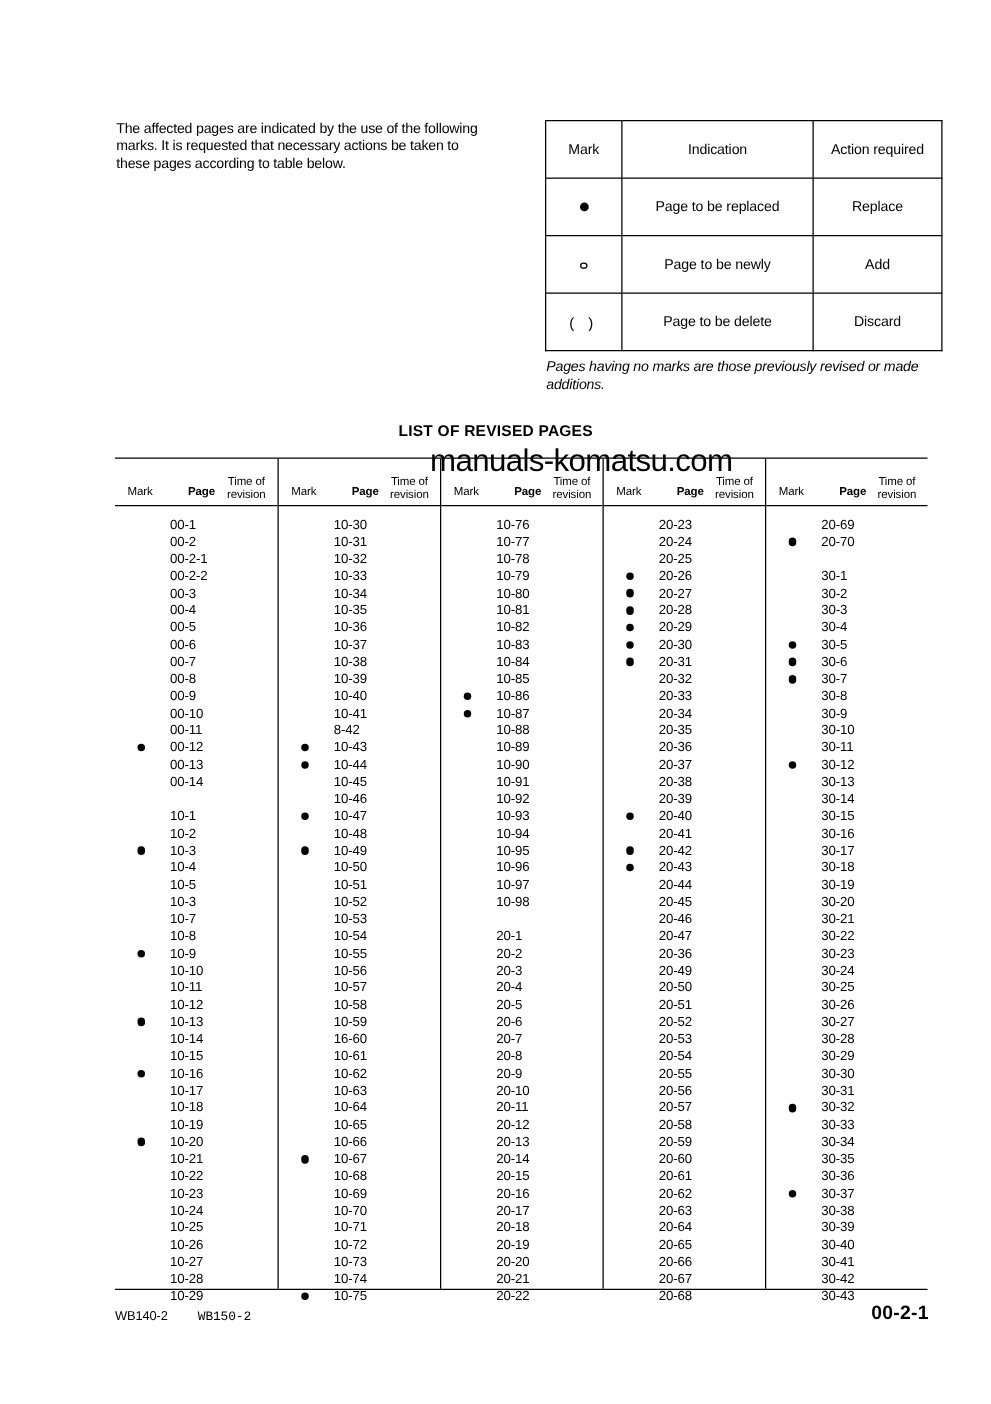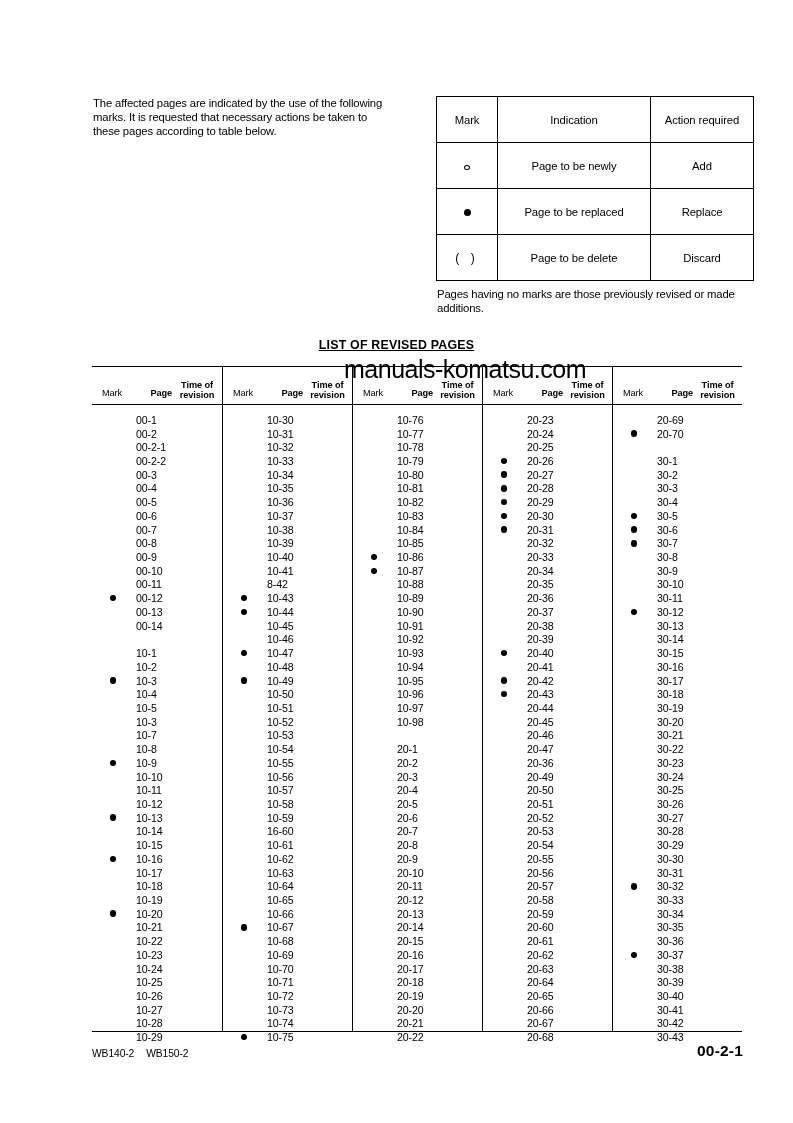--- a/index.html
+++ b/index.html
@@ -72,33 +72,33 @@
 
   
   #legend-note {
     position: absolute;
     left: 437px;
     top: 287px;
     width: 310px;
     font-size: 11.3px;
     line-height: 14.2px;
     letter-spacing: -0.15px;
+    font-style: italic;
   }
 
   
   #list-title {
     position: absolute;
     left: 0;
     top: 338px;
     width: 793px;
     text-align: center;
     font-size: 12.4px;
     font-weight: bold;
     letter-spacing: 0.2px;
-    text-decoration: underline;
   }
 
   
   #watermark {
     position: absolute;
     left: 344px;
     top: 355px;
     font-size: 25px;
     letter-spacing: -0.5px;
     color: #000;
@@ -148,21 +148,20 @@
     letter-spacing: -0.1px;
     font-weight: bold;
   }
   .hdr-time {
     flex: 1;
     font-size: 9.2px;
     text-align: center;
     line-height: 10.6px;
     padding-bottom: 3px;
     letter-spacing: -0.1px;
-    font-weight: bold;
   }
 
   .col-body {
     padding-top: 8px;
   }
   .entry {
     height: 13.72px;
     display: flex;
     align-items: center;
     font-size: 10.6px;
@@ -193,21 +192,21 @@
   }
 
   
   #footer-models {
     position: absolute;
     left: 92px;
     top: 1048px;
     font-size: 10.3px;
     letter-spacing: -0.1px;
   }
-  #footer-models .model-2 { margin-left: 12px; }
+  #footer-models .model-2 { margin-left: 24px; font-family: Liberation Mono, monospace; }
   #footer-page-number {
     position: absolute;
     right: 50px;
     top: 1042px;
     font-size: 15.5px;
     font-weight: bold;
     letter-spacing: 0.2px;
   }
 </style>
 </head>
@@ -216,28 +215,28 @@
 <div id="intro-text">The affected pages are indicated by the use of the following marks. It is requested that necessary actions be taken to these pages according to table below.</div>
 
 <table id="mark-table">
   <tbody>
     <tr>
       <td class="col-mark">Mark</td>
       <td class="col-ind">Indication</td>
       <td class="col-act">Action required</td>
     </tr>
     <tr>
+      <td class="col-mark"><span class="legend-filled-dot"></span></td>
+      <td class="col-ind">Page to be replaced</td>
+      <td class="col-act">Replace</td>
+    </tr>
+    <tr>
       <td class="col-mark"><span class="legend-open-dot"></span></td>
       <td class="col-ind">Page to be newly</td>
       <td class="col-act">Add</td>
-    </tr>
-    <tr>
-      <td class="col-mark"><span class="legend-filled-dot"></span></td>
-      <td class="col-ind">Page to be replaced</td>
-      <td class="col-act">Replace</td>
     </tr>
     <tr>
       <td class="col-mark"><span class="legend-paren">(   )</span></td>
       <td class="col-ind">Page to be delete</td>
       <td class="col-act">Discard</td>
     </tr>
   </tbody>
 </table>
 
 <div id="legend-note">Pages having no marks are those previously revised or made additions.</div>

